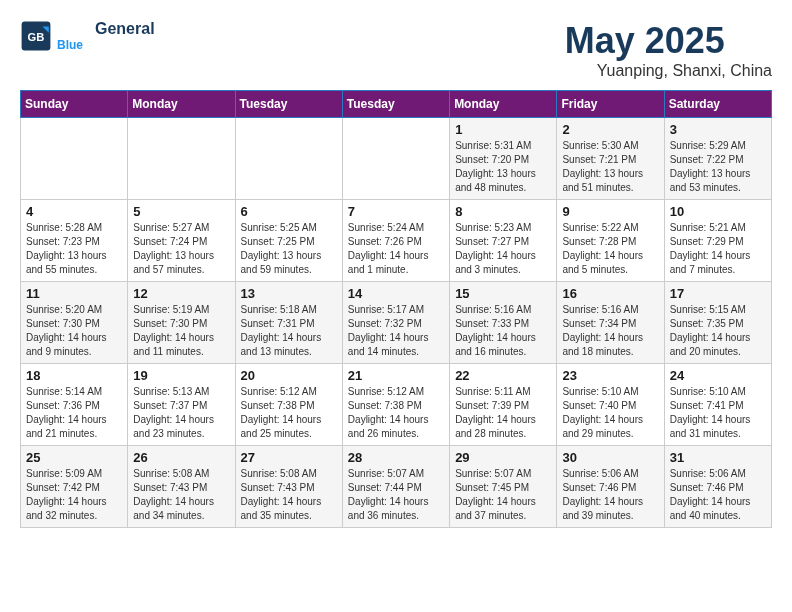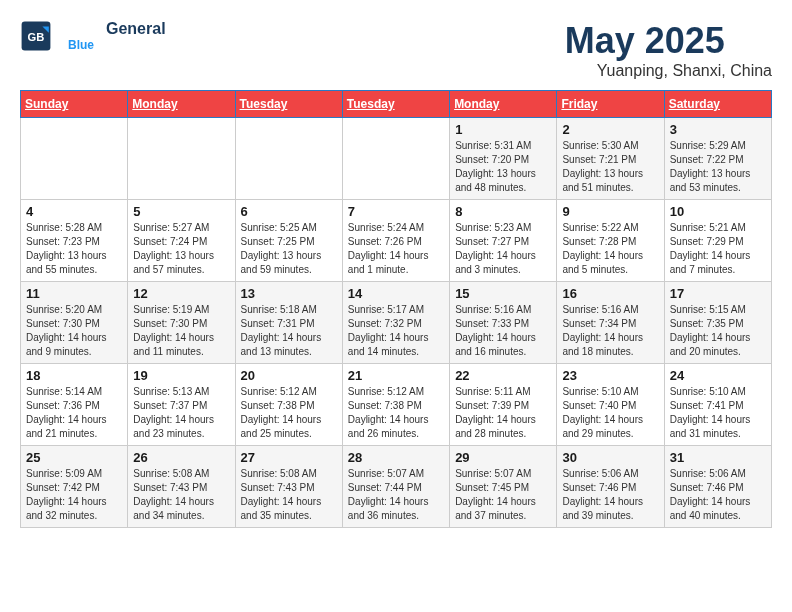--- a/index.html
+++ b/index.html
@@ -12,21 +12,21 @@
     }
     .header {
       display: flex;
       align-items: flex-start;
       justify-content: space-between;
       margin-bottom: 10px;
     }
     .logo {
       display: flex;
       align-items: flex-start;
-      gap: 16px;
+      gap: 5px;
     }
     .logo-icon {
       width: 32px;
       height: 32px;
     }
     .title-block {
       text-align: left;
     }
     .title-block h1 {
       font-size: 36px;
@@ -38,23 +38,22 @@
       color: #333;
       font-weight: normal;
       margin-left: 32px;
     }
     table {
       width: 100%;
       border-collapse: collapse;
       font-size: 11px;
     }
     thead tr {
-      background-color: #ef4444;
+      background-color: #701a75;
       color: #fff;
-      text-decoration: underline;
     }
     thead th {
       padding: 6px 4px;
       text-align: left;
       font-weight: bold;
       font-size: 12px;
       border: 1px solid #2979c4;
     }
     tbody tr {
       vertical-align: top;

